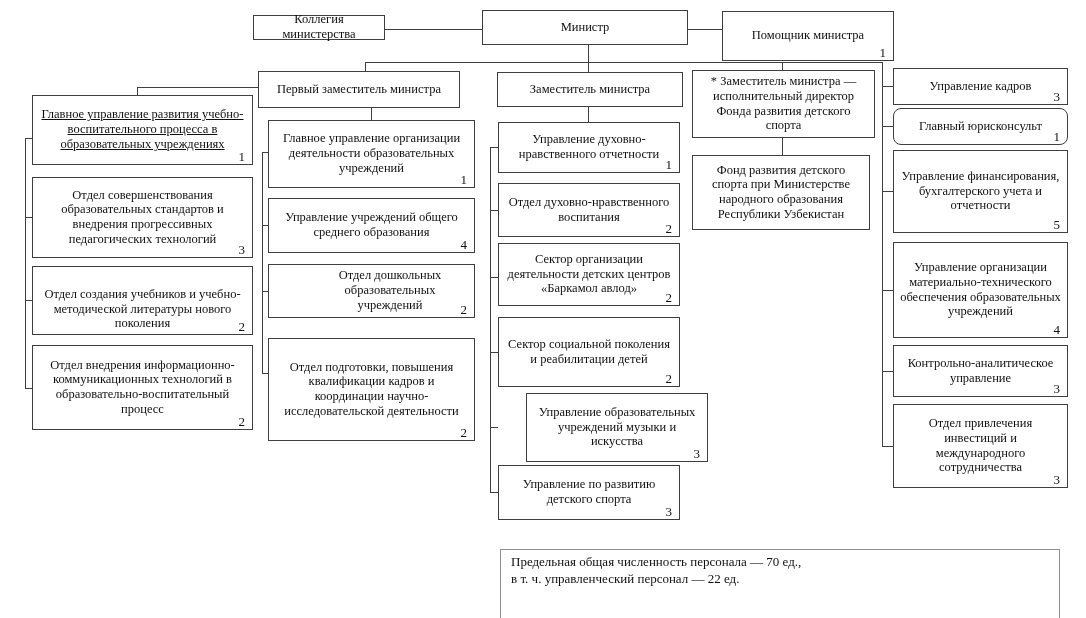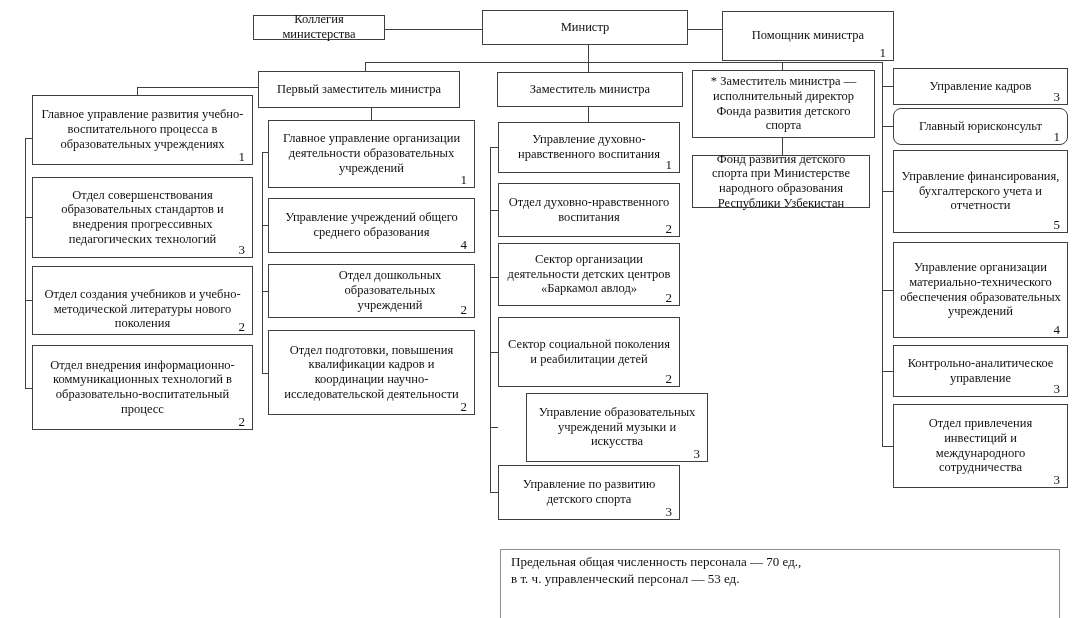--- a/index.html
+++ b/index.html
@@ -21,41 +21,41 @@
     position:absolute;background:#fff;border:1px solid #8f8f8f;box-sizing:border-box;
     font-size:13px;line-height:1.28;padding:4px 10px 6px 10px;text-align:left;
   }
   .note .fnote{margin-top:11px;text-align:justify;}
 
   
   .b-kollegia{left:253px;top:15px;width:132px;height:25px;}
   .b-ministr{left:482px;top:10px;width:206px;height:35px;}
   .b-pomoshnik{left:722px;top:11px;width:172px;height:50px;}
 
-  .c1b1{left:32px;top:95px;width:221px;height:70px;}
+  .c1b1{left:32px;top:95px;width:221px;height:70px;text-decoration:underline;}
   .c1b2{left:32px;top:177px;width:221px;height:81px;}
   .c1b3{left:32px;top:266px;width:221px;height:69px;align-items:flex-end;}
   .c1b4{left:32px;top:345px;width:221px;height:85px;}
 
   .c2h {left:258px;top:71px;width:202px;height:37px;}
   .c2b1{left:268px;top:120px;width:207px;height:68px;}
   .c2b2{left:268px;top:198px;width:207px;height:55px;}
   .c2b3{left:268px;top:264px;width:207px;height:54px;padding-left:43px;}
-  .c2b4{left:268px;top:330px;width:207px;height:85px;}
+  .c2b4{left:268px;top:338px;width:207px;height:103px;}
 
   .c3h {left:497px;top:72px;width:186px;height:35px;}
   .c3b1{left:498px;top:122px;width:182px;height:51px;}
   .c3b2{left:498px;top:183px;width:182px;height:54px;}
   .c3b3{left:498px;top:243px;width:182px;height:63px;}
   .c3b4{left:498px;top:317px;width:182px;height:70px;}
   .c3b5{left:498px;top:393px;width:182px;height:69px;margin-left:28px;}
   .c3b6{left:498px;top:465px;width:182px;height:55px;}
 
   .c4h {left:692px;top:70px;width:183px;height:68px;}
-  .c4b1{left:692px;top:155px;width:178px;height:53px;}
+  .c4b1{left:692px;top:155px;width:178px;height:75px;}
 
   .c5b1{left:893px;top:68px;width:175px;height:37px;}
   .c5b2{left:893px;top:108px;width:175px;height:37px;border-radius:8px;}
   .c5b3{left:893px;top:150px;width:175px;height:83px;}
   .c5b4{left:893px;top:242px;width:175px;height:96px;}
   .c5b5{left:893px;top:345px;width:175px;height:52px;}
   .c5b6{left:893px;top:404px;width:175px;height:84px;}
 
   .note-box{left:500px;top:549px;width:560px;height:74px;}
 
@@ -146,21 +146,21 @@
   </div>
   <div class="box c2b4">
     <span>Отдел подготовки, повышения квалификации кадров и координации научно-исследовательской деятельности</span>
     <span class="count">2</span>
   </div>
 
   <div class="box c3h">
     <span>Заместитель министра</span>
   </div>
   <div class="box c3b1">
-    <span>Управление духовно-нравственного воспитания</span>
+    <span>Управление духовно-нравственного отчетности</span>
     <span class="count">1</span>
   </div>
   <div class="box c3b2">
     <span>Отдел духовно-нравственного воспитания</span>
     <span class="count">2</span>
   </div>
   <div class="box c3b3">
     <span>Сектор организации деятельности детских центров «Баркамол авлод»</span>
     <span class="count">2</span>
   </div>
@@ -204,21 +204,21 @@
     <span>Контрольно-аналитическое управление</span>
     <span class="count">3</span>
   </div>
   <div class="box c5b6">
     <span>Отдел привлечения инвестиций и международного сотрудничества</span>
     <span class="count">3</span>
   </div>
 
   <div class="note note-box">
     <div>Предельная общая численность персонала — 70 ед.,</div>
-    <div>в т. ч. управленческий персонал — 53 ед.</div>
+    <div>в т. ч. управленческий персонал — 22 ед.</div>
   </div>
 
   <div class="line l1"></div>
   <div class="line l2"></div>
   <div class="line l3"></div>
   <div class="line l4"></div>
   <div class="line l5"></div>
   <div class="line l6"></div>
   <div class="line l7"></div>
   <div class="line l8"></div>

